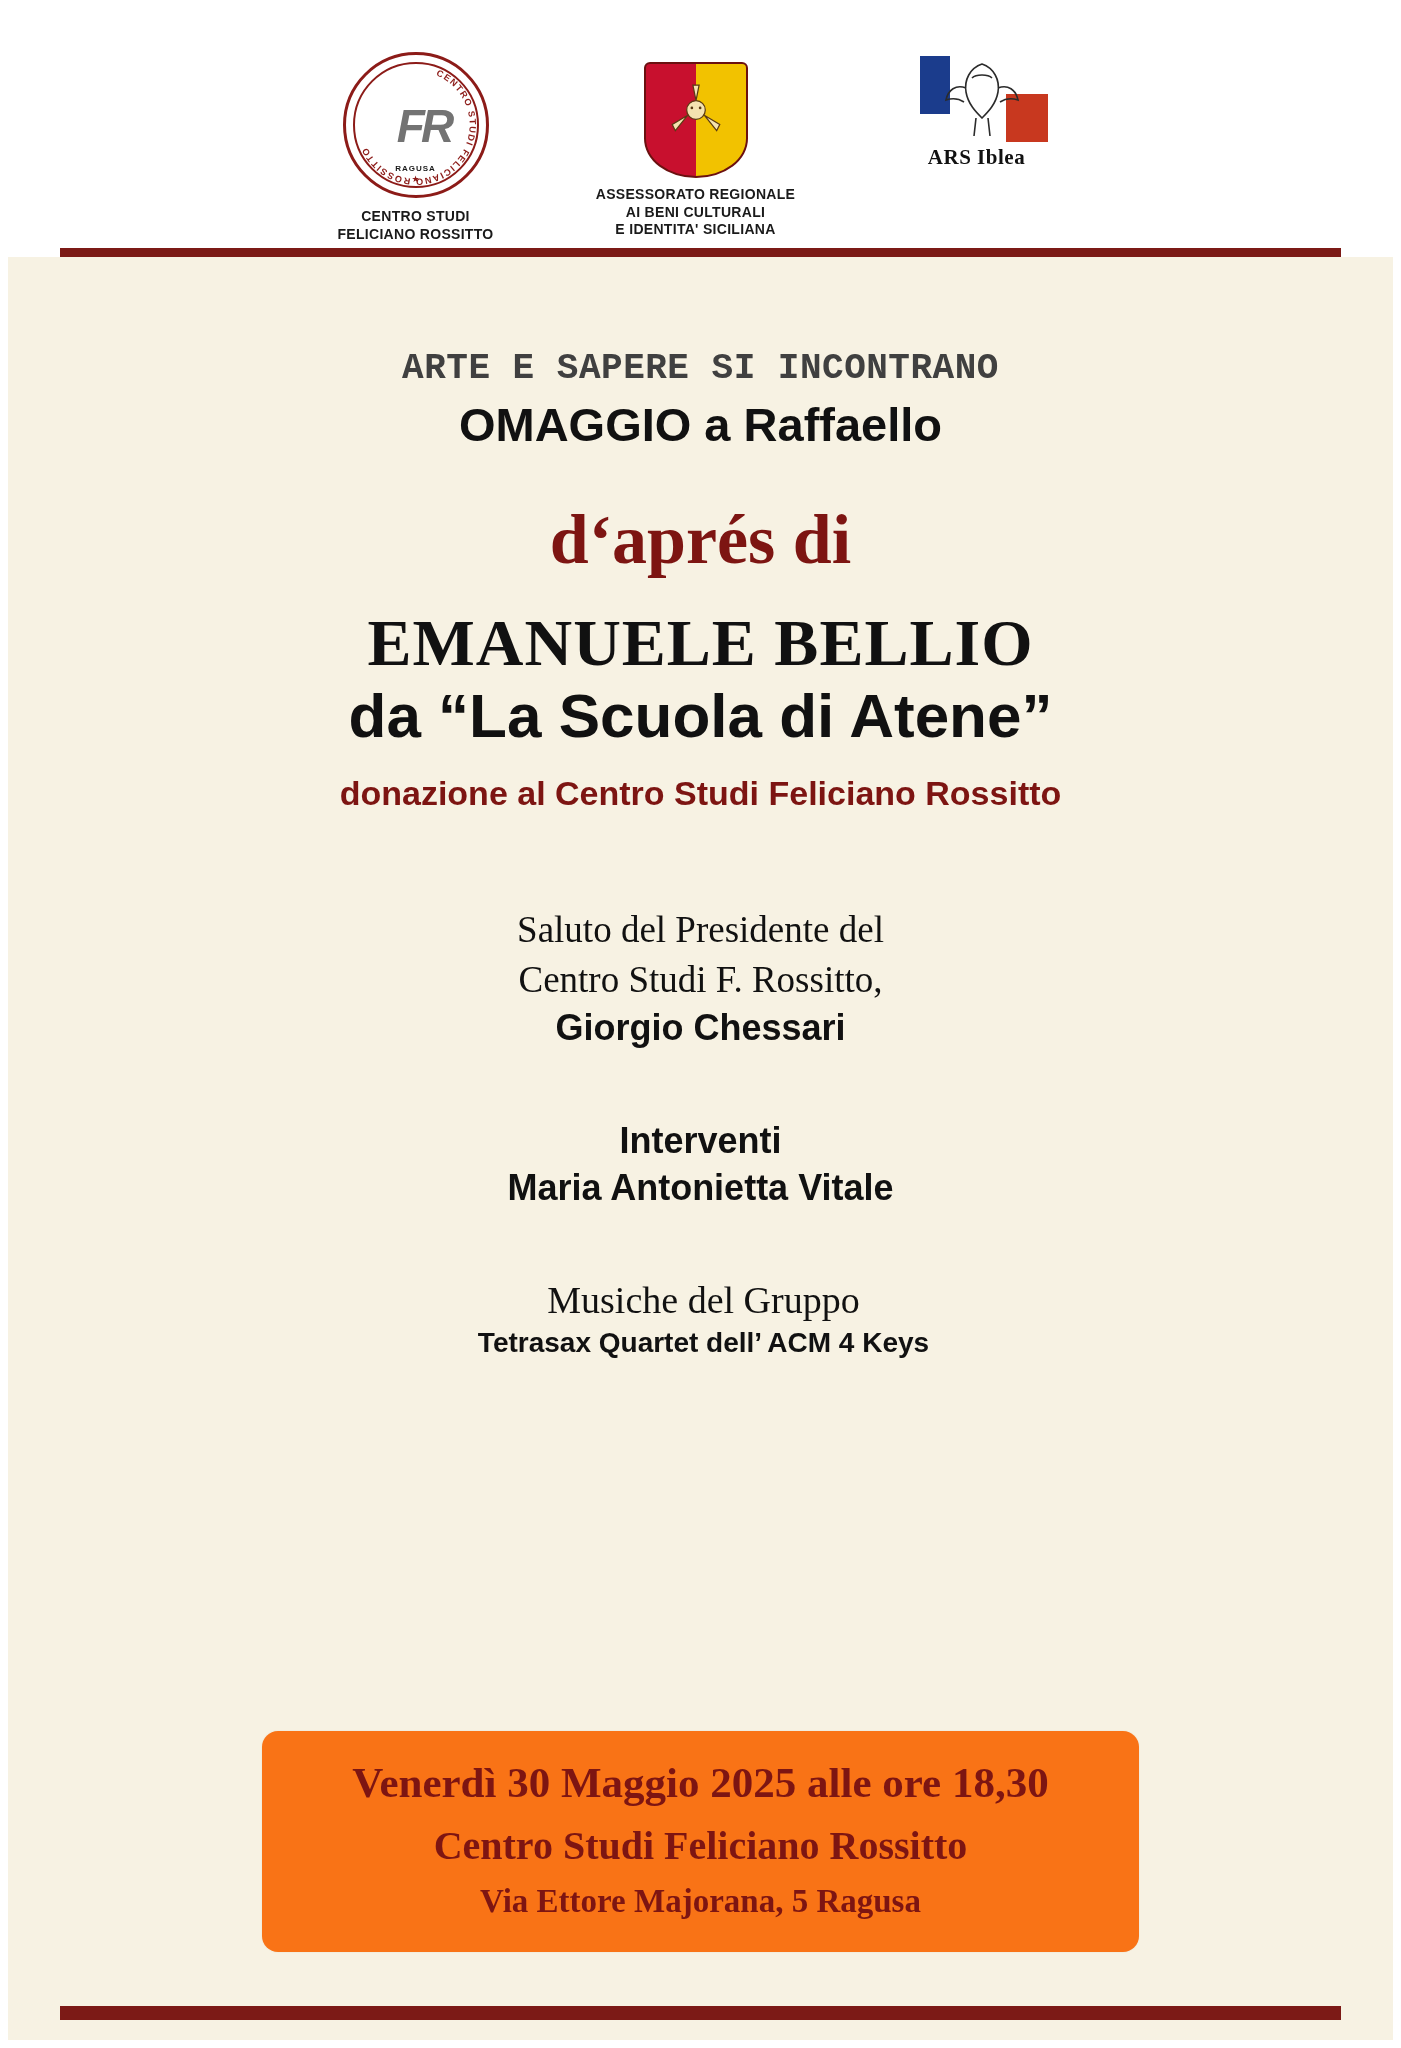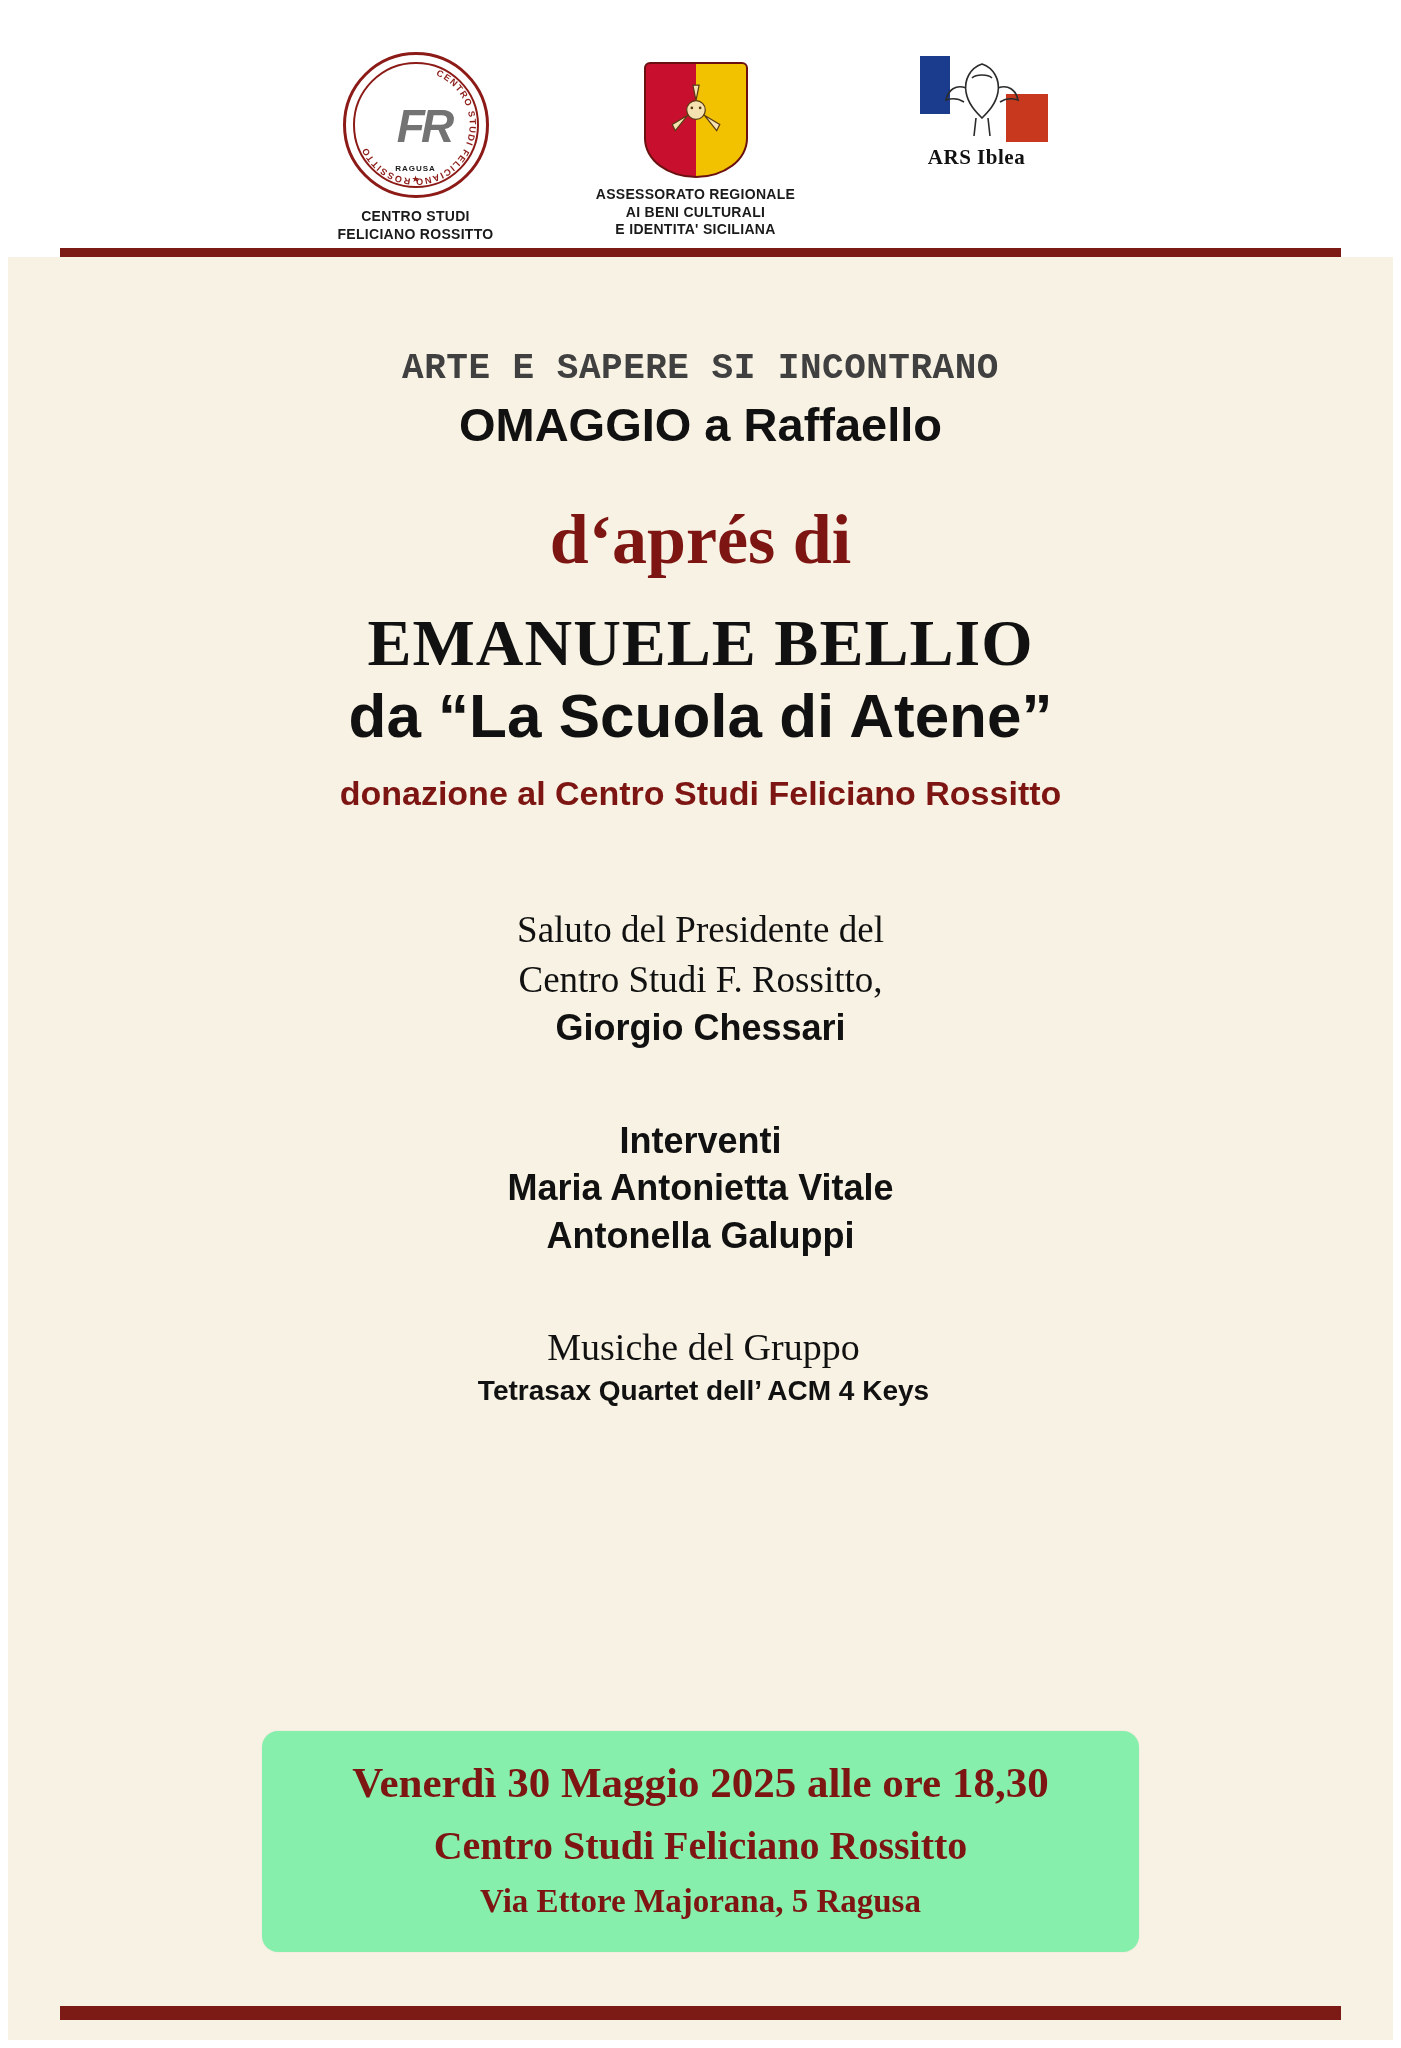--- a/index.html
+++ b/index.html
@@ -264,21 +264,21 @@
     font-weight: bold;
     font-size: 28px;
   }
 
   
   .footer-card {
     position: absolute;
     left: 262px;
     right: 262px;
     bottom: 96px;
-    background: #86efac;
+    background: #f97316;
     border-radius: 16px;
     padding: 26px 10px 30px 10px;
     text-align: center;
     box-shadow: 0 0 0 1px rgba(0,0,0,0.02);
   }
   .f-date {
     font-size: 43px;
     font-weight: bold;
     color: #7d1512;
     line-height: 1.2;
@@ -389,21 +389,20 @@
 
     <div class="block-greeting">
       <div>Saluto del Presidente del</div>
       <div>Centro Studi F. Rossitto,</div>
       <div class="name">Giorgio Chessari</div>
     </div>
 
     <div class="block-interventi">
       <div>Interventi</div>
       <div>Maria Antonietta Vitale</div>
-      <div>Antonella Galuppi</div>
     </div>
 
     <div class="block-music">
       <div>Musiche del Gruppo</div>
       <div class="group">Tetrasax Quartet dell’ ACM 4 Keys</div>
     </div>
 
   </div>
 
   <div class="footer-card">

